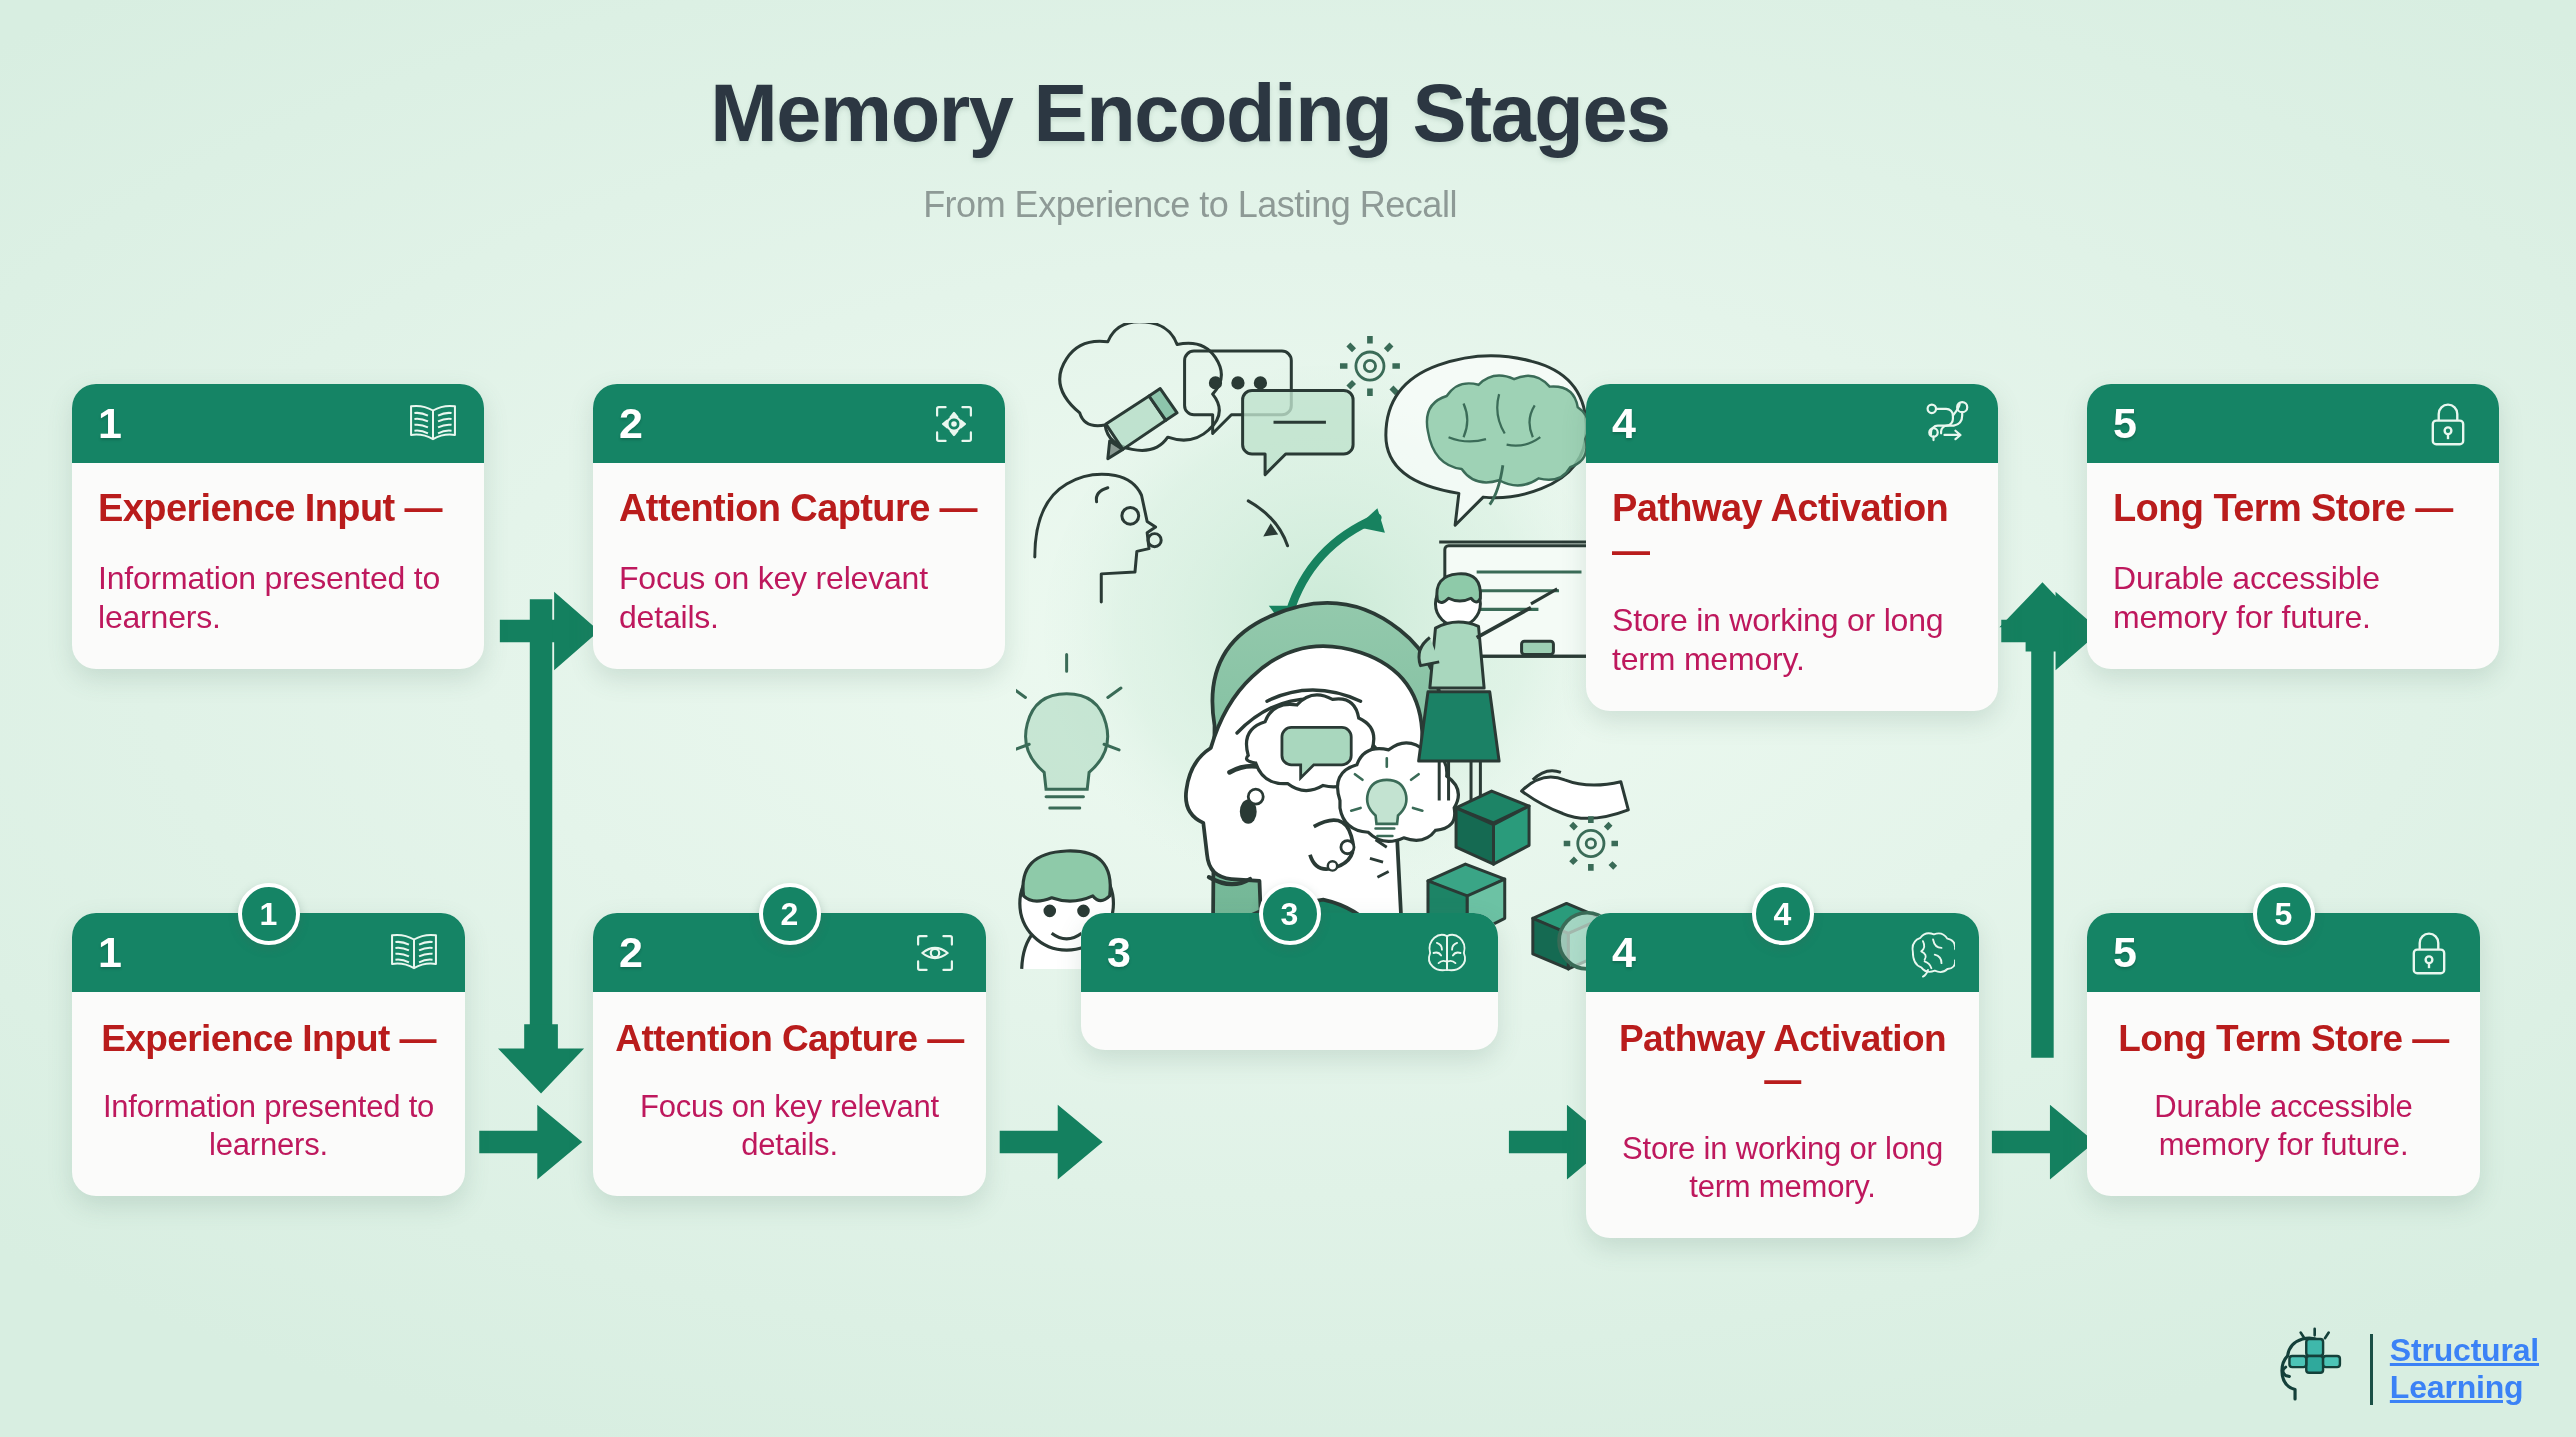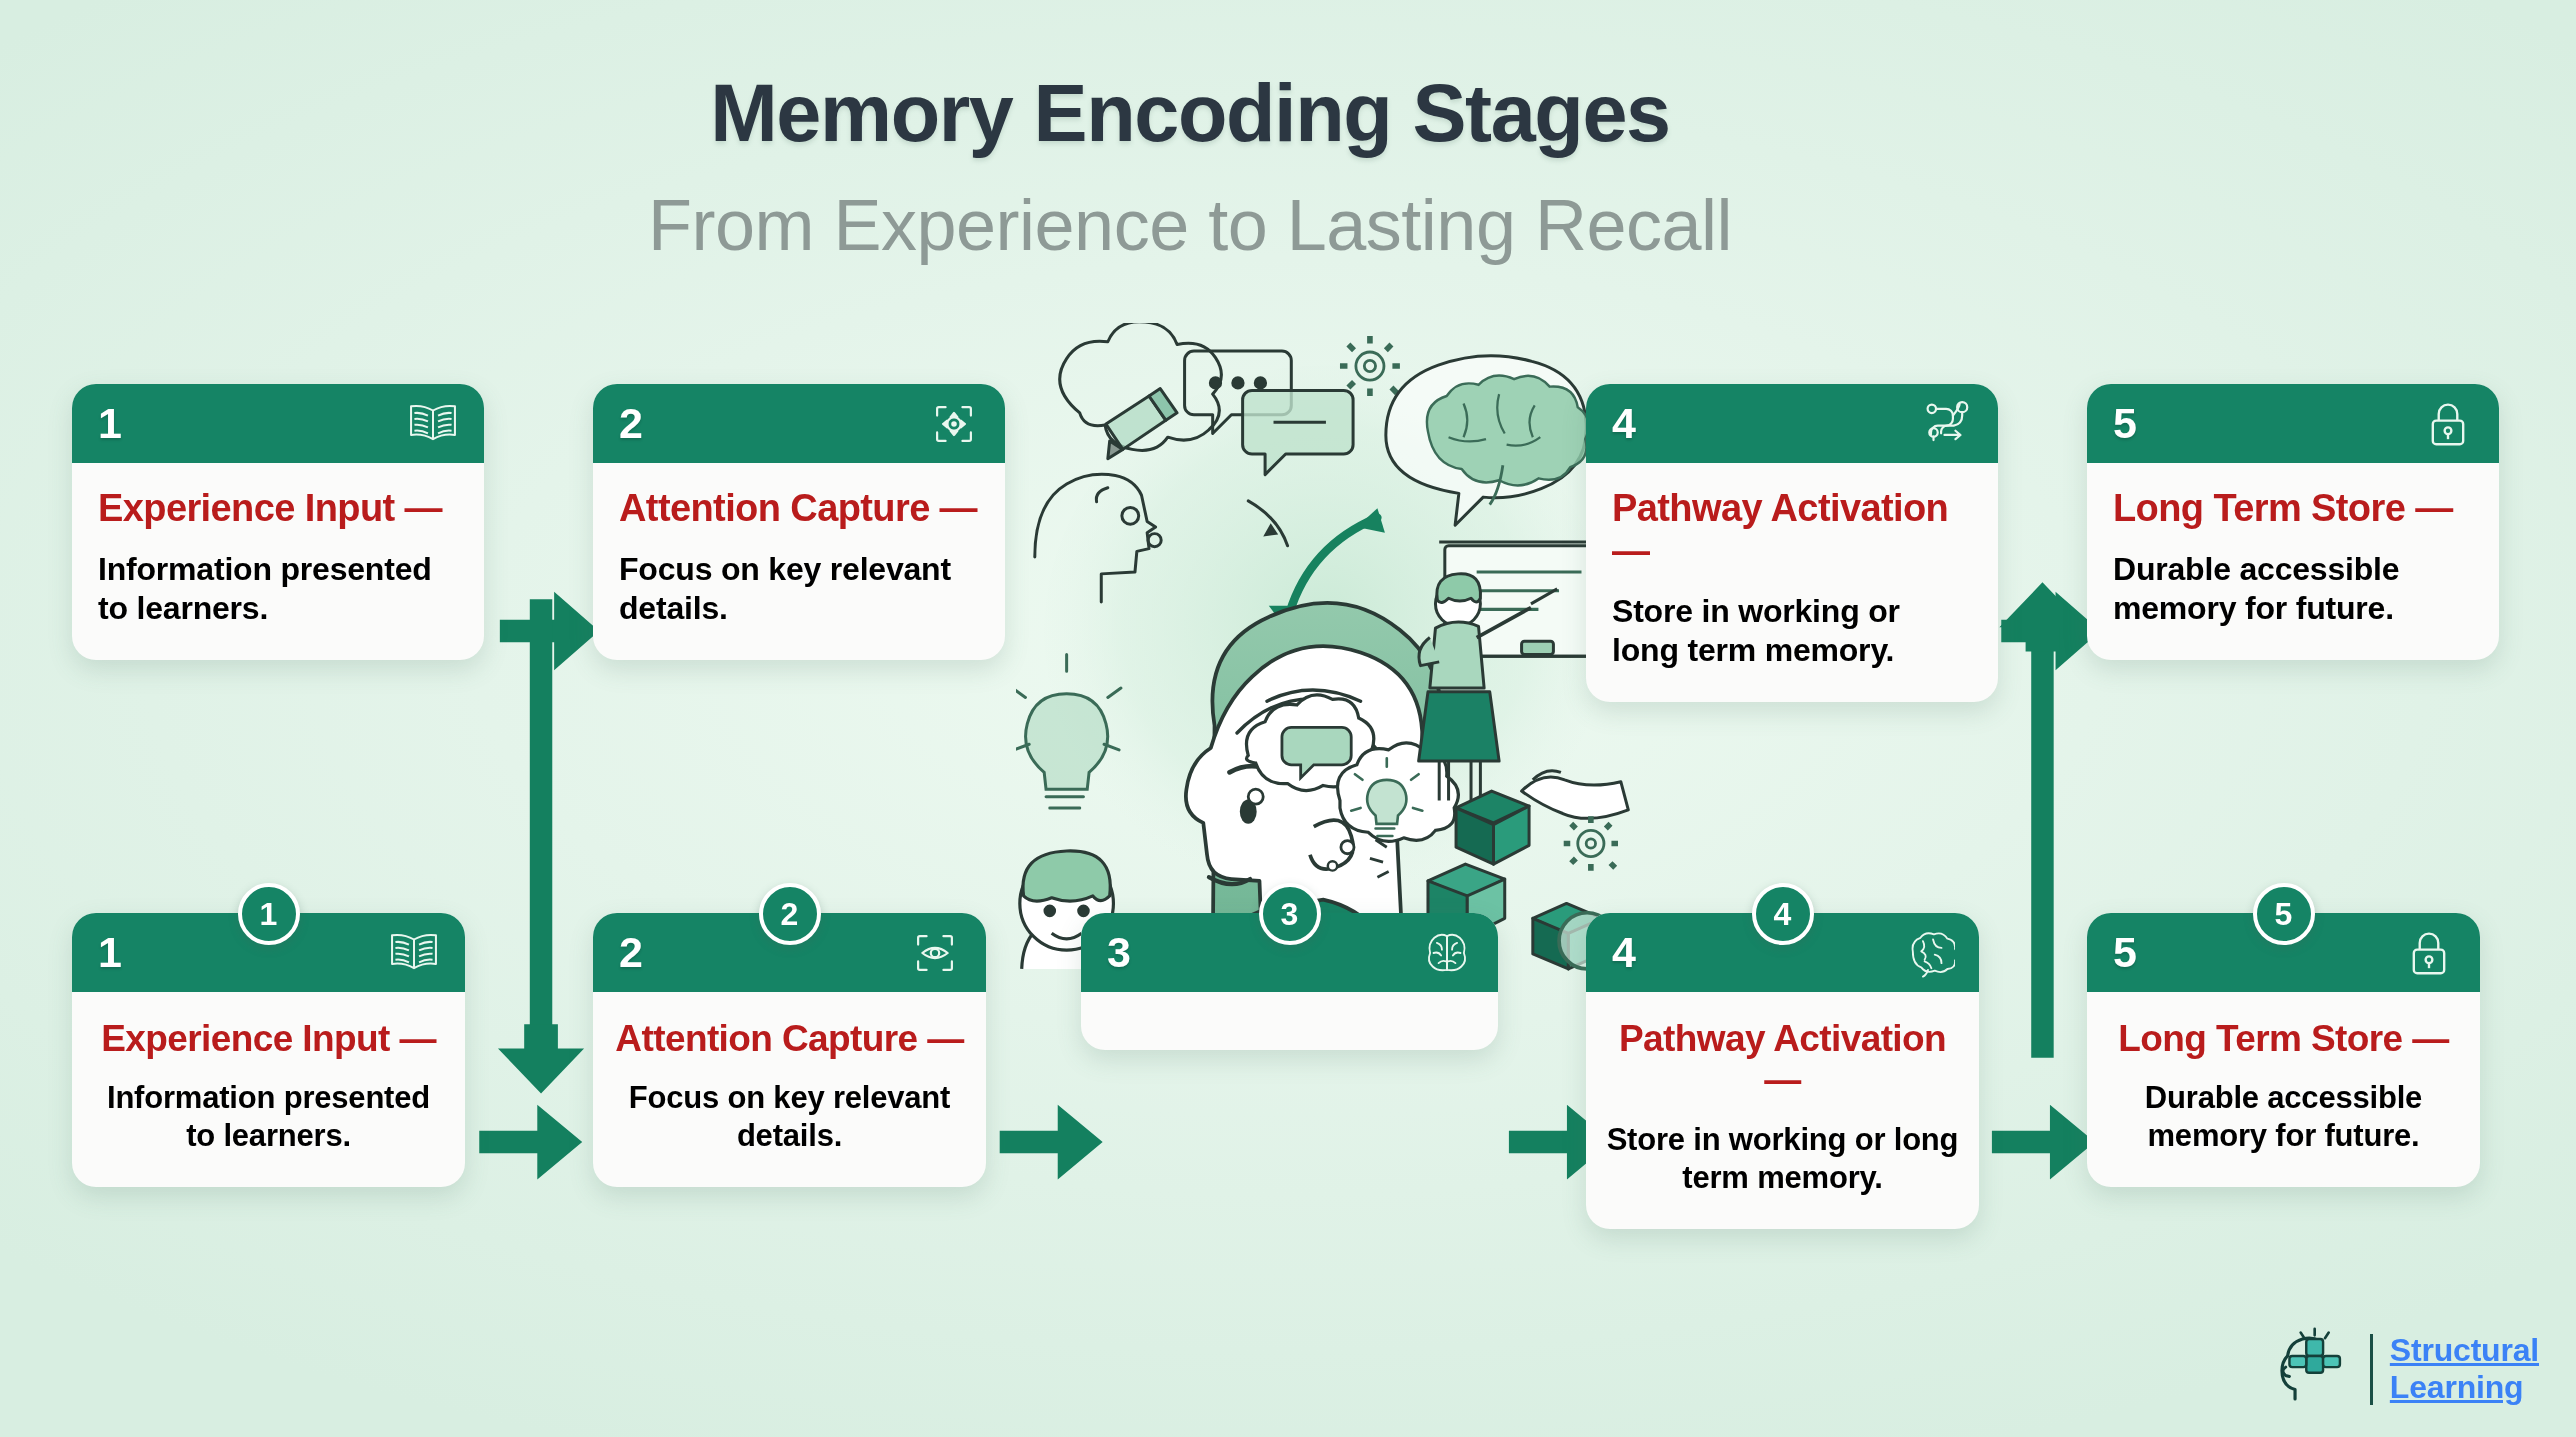--- a/index.html
+++ b/index.html
@@ -15,21 +15,21 @@
   #page-title {
     margin-top: 67px;
     font-size: 81px;
     font-weight: 700;
     letter-spacing: -1.4px;
     color: #2c3742;
     text-shadow: 0 2.8px 4.7px rgba(120,150,135,0.25);
   }
   #page-subtitle {
     margin-top: 24px;
-    font-size: 72px;
+    font-size: 36px;
     font-weight: 400;
     color: #8e9a96;
     letter-spacing: -0.5px;
   }
 
   
   #illustration {
     position: absolute;
     left: 1016px; top: 323px;
     width: 618px; height: 674px;
@@ -74,24 +74,24 @@
 
   .card-body { padding: 24px 26px 32px 26px; }
   .card-title {
     font-size: 38px;
     font-weight: 700;
     color: #b91c1c;
     line-height: 1.12;
     letter-spacing: -0.6px;
   }
   .card-desc {
-    margin-top: 20px;
+    margin-top: 29px;
     font-size: 32px;
-    font-weight: 700;
-    color: #000000;
+    font-weight: 400;
+    color: #be185d;
     line-height: 1.22;
     letter-spacing: -0.2px;
   }
 
   
   .card.centered .card-body { text-align: center; }
   .badge {
     position: absolute;
     top: -30px;
     left: 50%;

